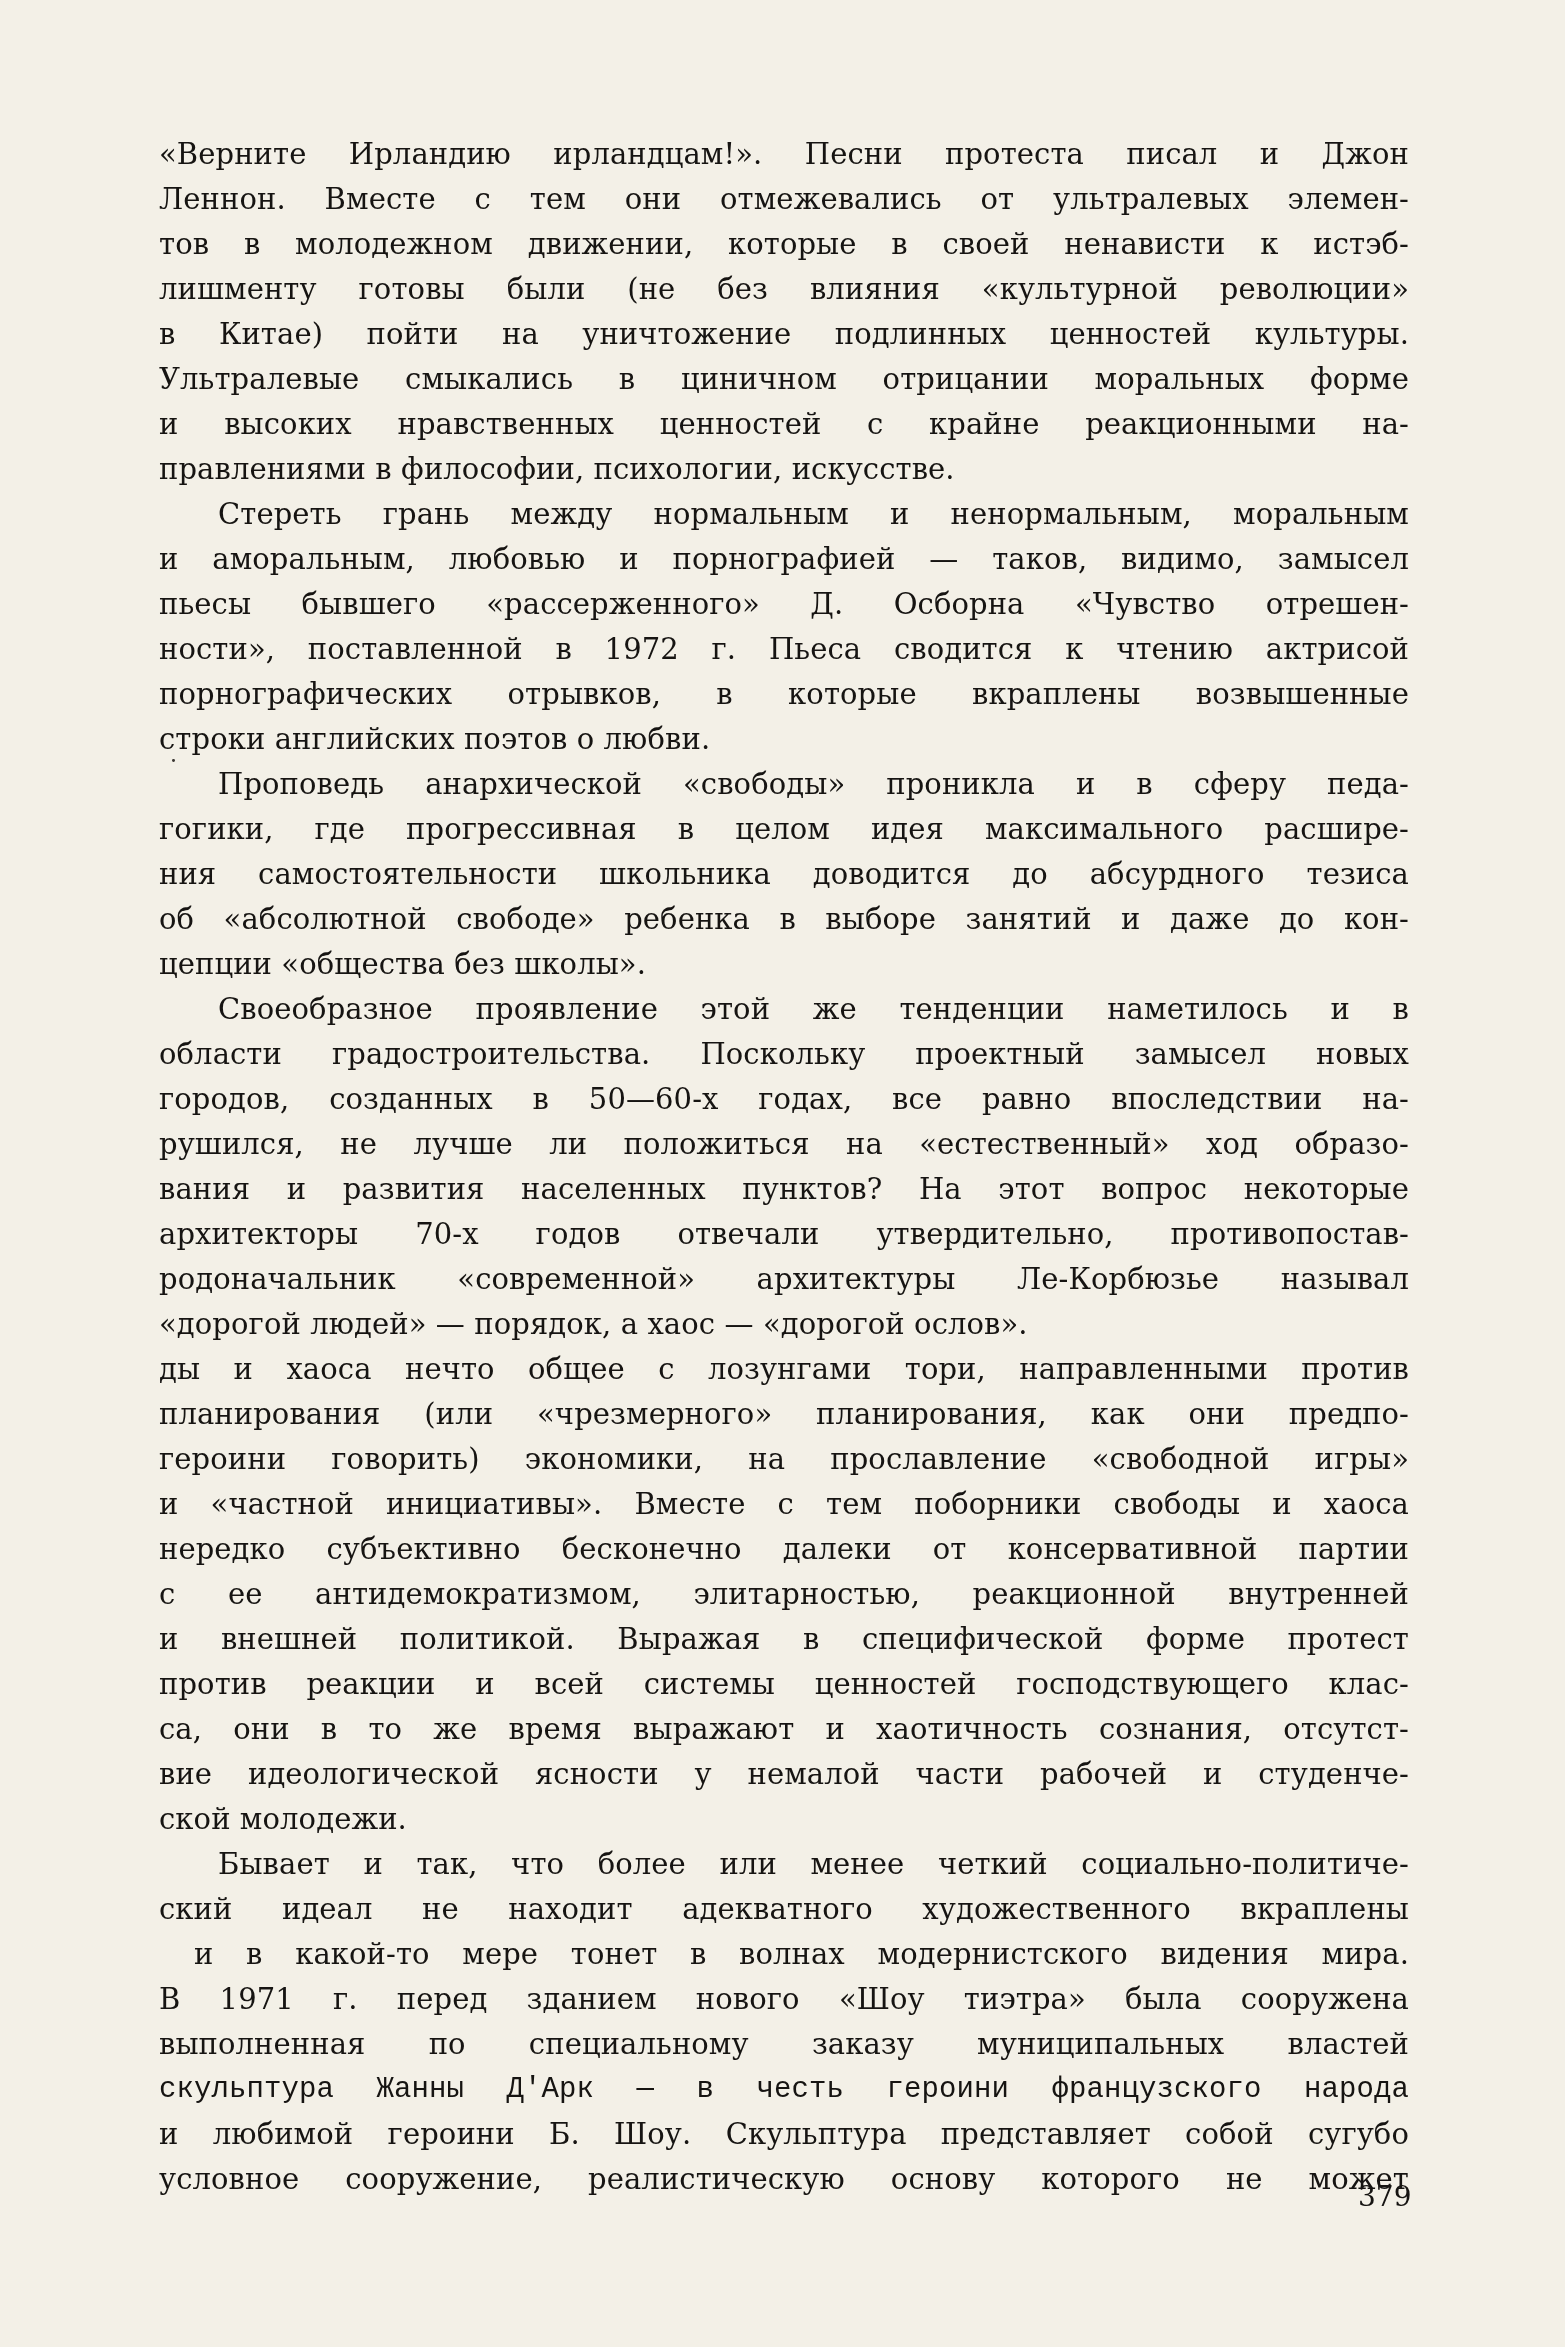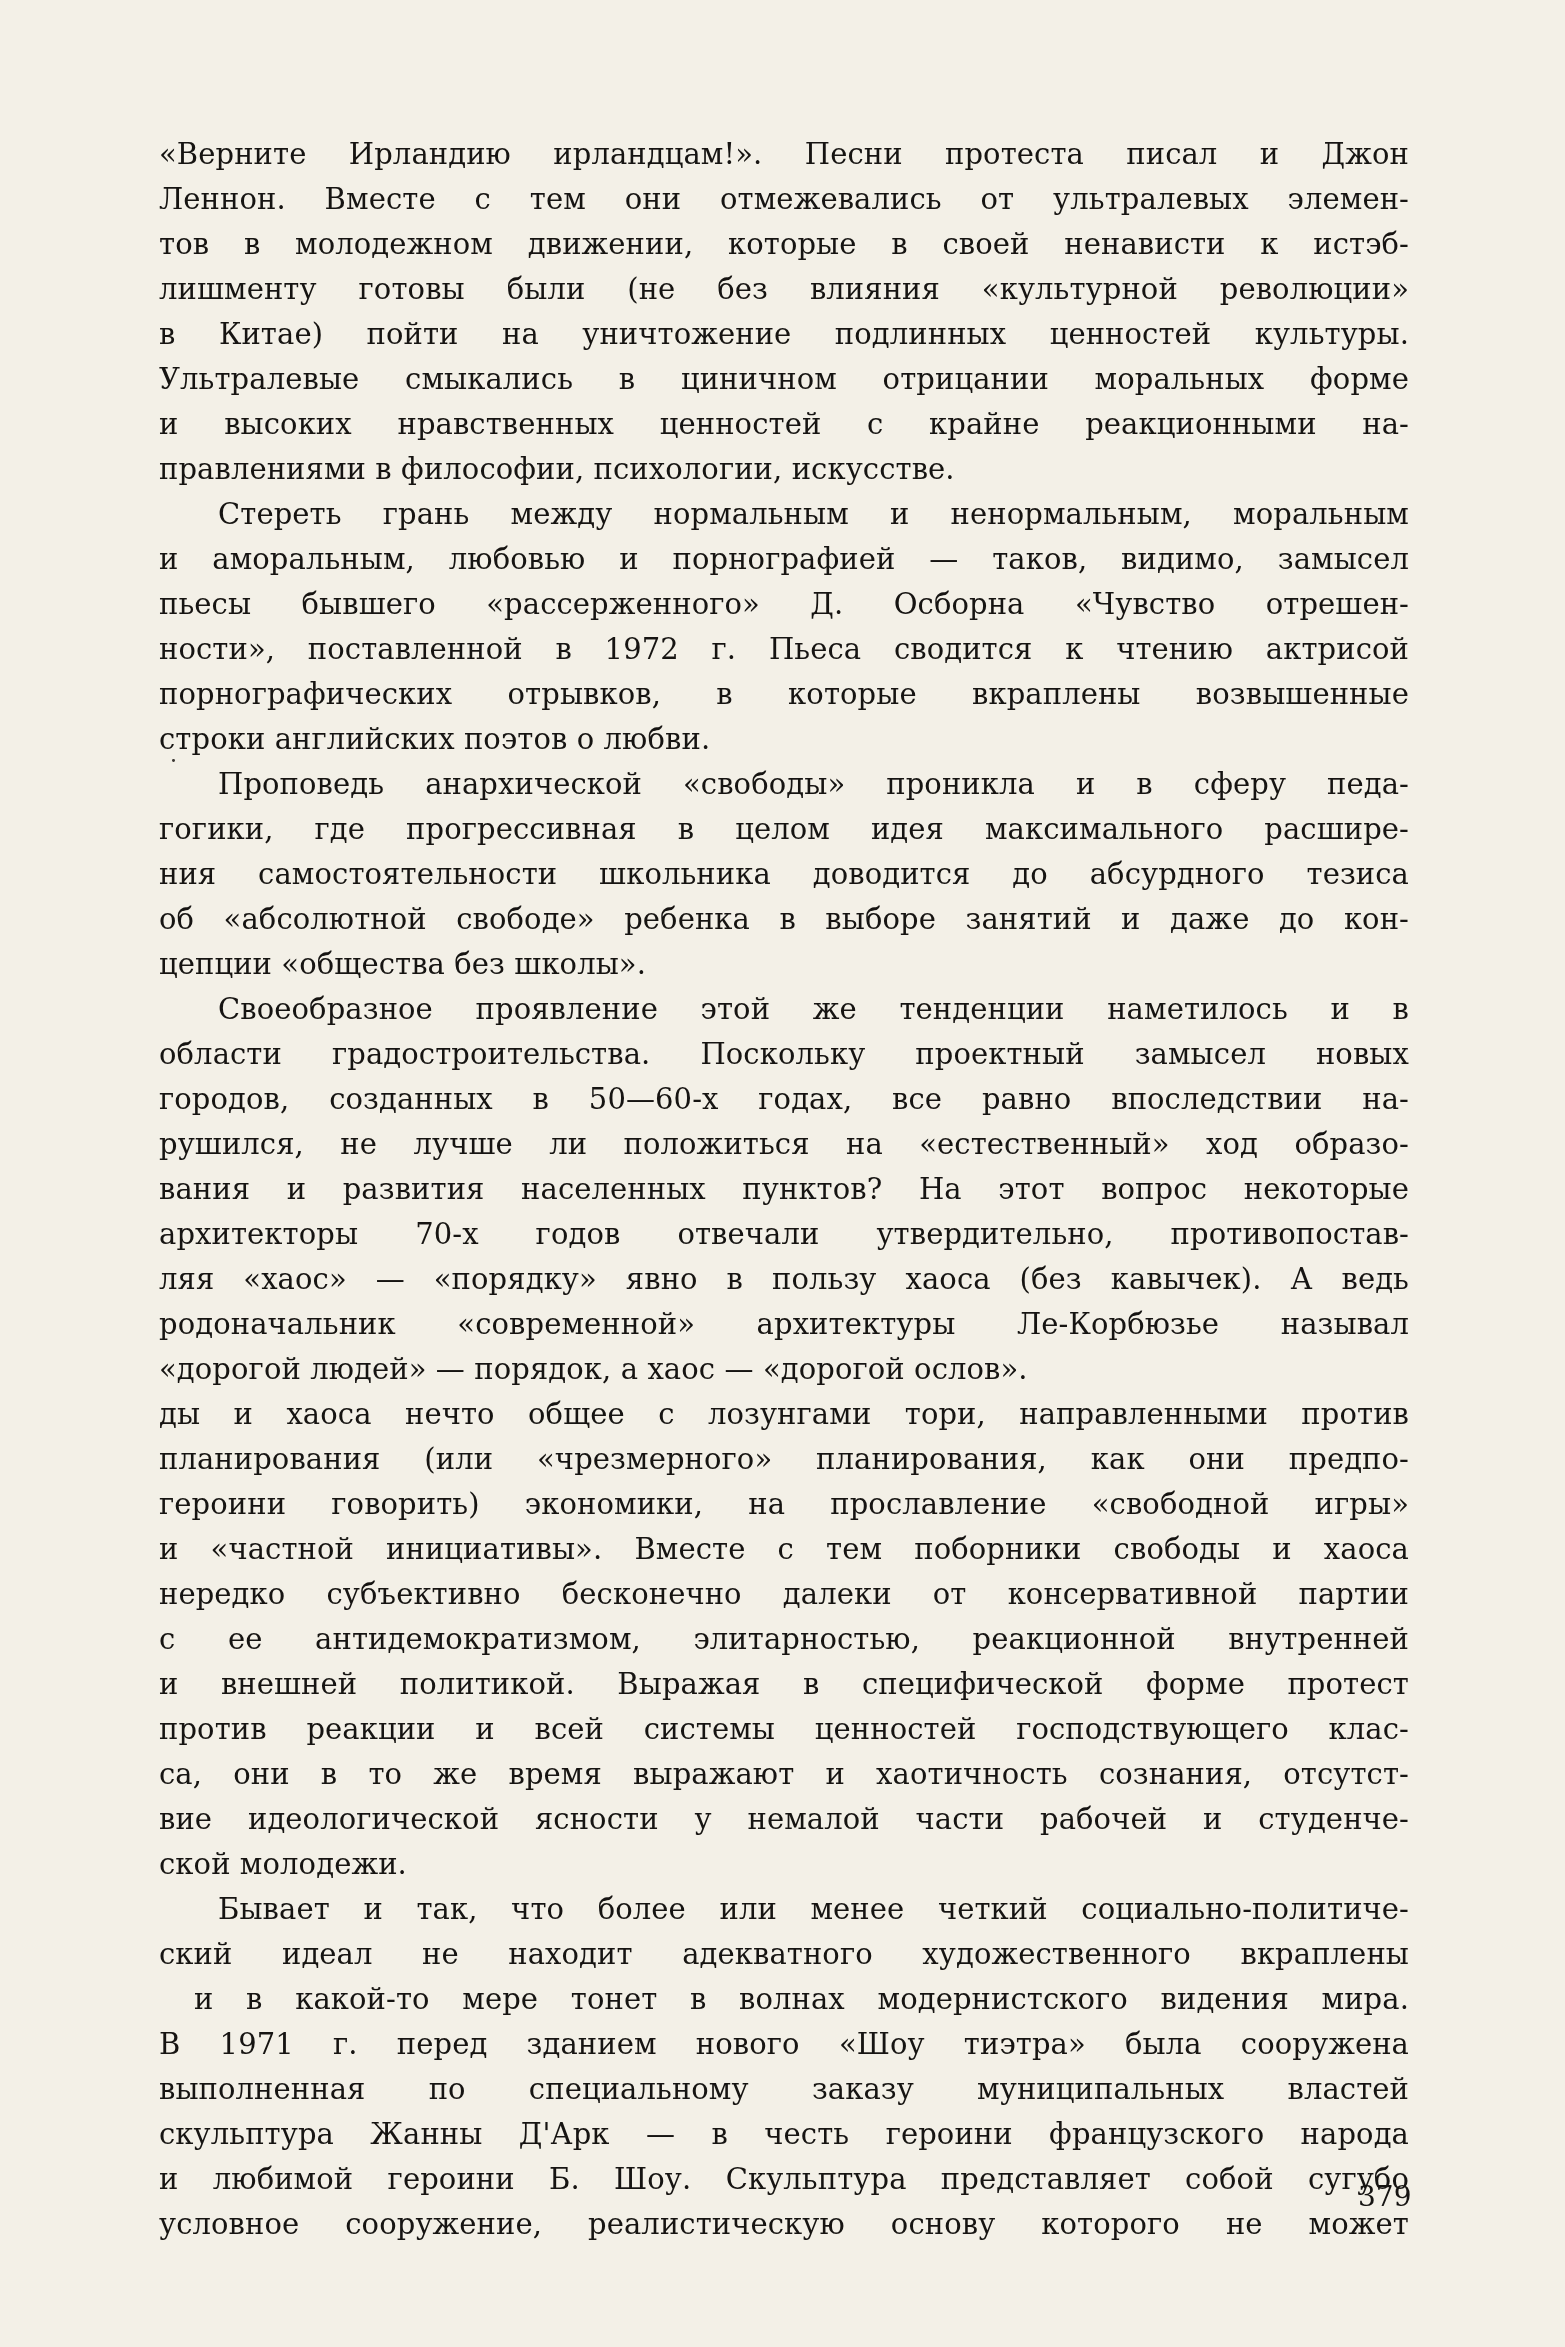--- a/index.html
+++ b/index.html
@@ -95,21 +95,20 @@
     <span class="line last" style="white-space: normal;">цепции «общества без школы».</span>
   </div>
 
   <div class="para">
     <span class="line indent" style="white-space: normal;">Своеобразное проявление этой же тенденции наметилось и в</span>
     <span class="line" style="white-space: normal;">области градостроительства. Поскольку проектный замысел новых</span>
     <span class="line" style="white-space: normal;">городов, созданных в 50—60-х годах, все равно впоследствии на-</span>
     <span class="line" style="white-space: normal;">рушился, не лучше ли положиться на «естественный» ход образо-</span>
     <span class="line" style="white-space: normal;">вания и развития населенных пунктов? На этот вопрос некоторые</span>
     <span class="line" style="white-space: normal;">архитекторы 70-х годов отвечали утвердительно, противопостав-</span>
-    <span class="line" style="white-space: normal;">ляя «хаос» — «порядку» явно в пользу хаоса (без кавычек). А ведь</span>
     <span class="line" style="white-space: normal;">родоначальник «современной» архитектуры Ле-Корбюзье называл</span>
     <span class="line last" style="white-space: normal;">«дорогой людей» — порядок, а хаос — «дорогой ослов».</span>
   </div>
 
   <div class="para">
     <span class="line" style="white-space: normal;">ды и хаоса нечто общее с лозунгами тори, направленными против</span>
     <span class="line" style="white-space: normal;">планирования (или «чрезмерного» планирования, как они предпо-</span>
     <span class="line" style="white-space: normal;">героини говорить) экономики, на прославление «свободной игры»</span>
     <span class="line" style="white-space: normal;">и «частной инициативы». Вместе с тем поборники свободы и хаоса</span>
     <span class="line" style="white-space: normal;">нередко субъективно бесконечно далеки от консервативной партии</span>
@@ -120,21 +119,21 @@
     <span class="line" style="white-space: normal;">вие идеологической ясности у немалой части рабочей и студенче-</span>
     <span class="line last" style="white-space: normal;">ской молодежи.</span>
   </div>
 
   <div class="para">
     <span class="line indent" style="white-space: normal;">Бывает и так, что более или менее четкий социально-политиче-</span>
     <span class="line" style="white-space: normal;">ский идеал не находит адекватного художественного вкраплены</span>
     <span class="line" style="white-space: normal; margin-left: 35px;">и в какой-то мере тонет в волнах модернистского видения мира.</span>
     <span class="line" style="white-space: normal;">В 1971 г. перед зданием нового «Шоу тиэтра» была сооружена</span>
     <span class="line" style="white-space: normal;">выполненная по специальному заказу муниципальных властей</span>
-    <span class="line" style="white-space: normal;">скульптура Жанны Д'Арк — в честь героини французского народа</span>
+    <span class="line" style="white-space: normal; font-family: Liberation Mono, monospace;">скульптура Жанны Д'Арк — в честь героини французского народа</span>
     <span class="line" style="white-space: normal;">и любимой героини Б. Шоу. Скульптура представляет собой сугубо</span>
     <span class="line" style="white-space: normal;">условное сооружение, реалистическую основу которого не может</span>
   </div>
 
 </div>
 
 <div class="speck"></div>
 
 <div class="page-number">379</div>
 

